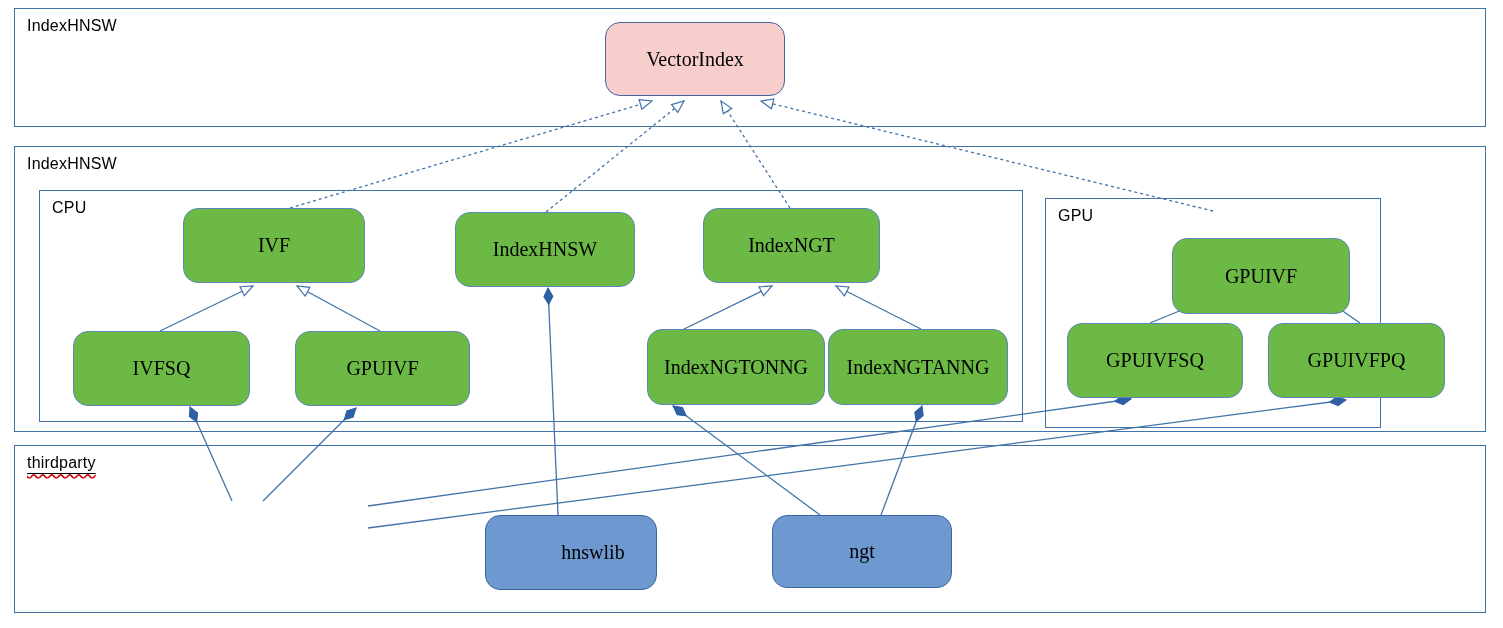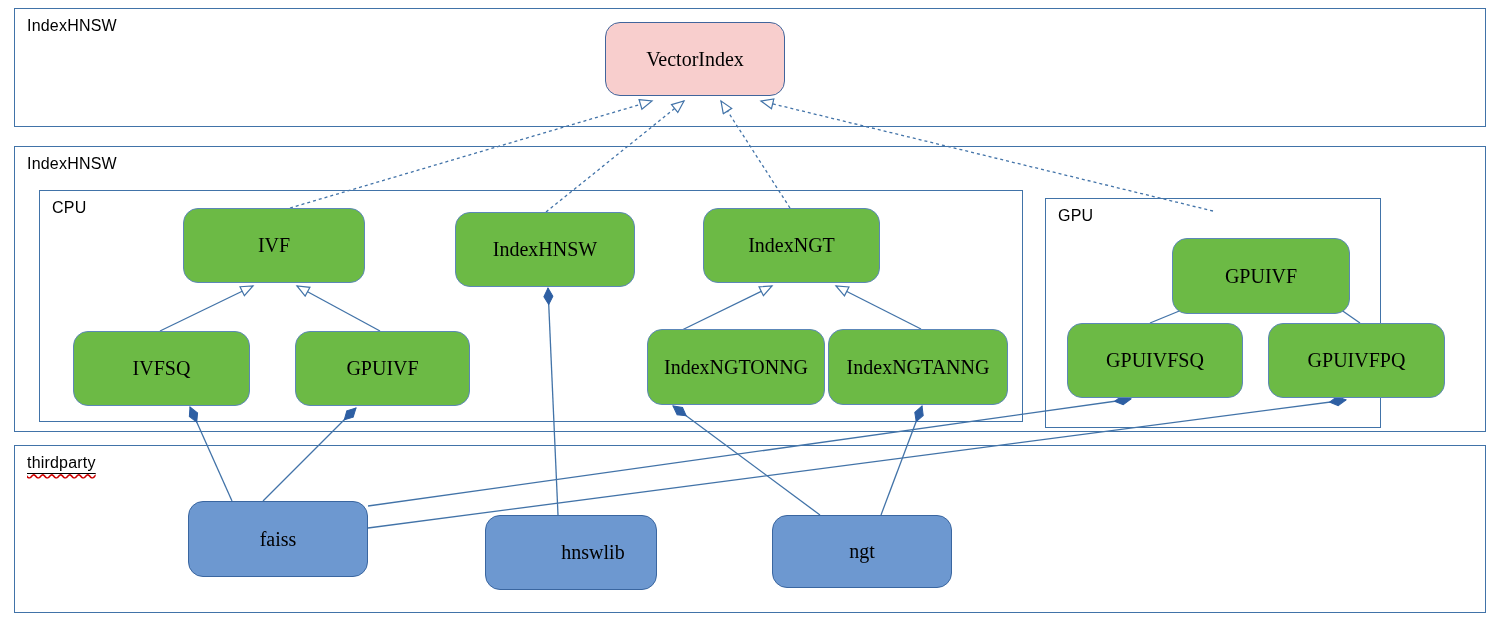--- a/index.html
+++ b/index.html
@@ -105,23 +105,20 @@
   <div class="node kind-impl" style="left:828px; top:329px; width:180px; height:76px;">
     <span>IndexNGTANNG</span>
   </div>
   <div class="node kind-impl" style="left:1067px; top:323px; width:176px; height:75px;">
     <span>GPUIVFSQ</span>
   </div>
   <div class="node kind-impl" style="left:1268px; top:323px; width:177px; height:75px;">
     <span>GPUIVFPQ</span>
   </div>
 
-  <div class="node kind-third" style="left:188px; top:501px; width:180px; height:76px;">
-    <span>faiss</span>
-  </div>
   <div class="node kind-third" style="left:485px; top:515px; width:172px; height:75px;padding-left:44px;">
     <span>hnswlib</span>
   </div>
   <div class="node kind-third" style="left:772px; top:515px; width:180px; height:73px;">
     <span>ngt</span>
   </div>
 
 </div>
 
 </body></html>

